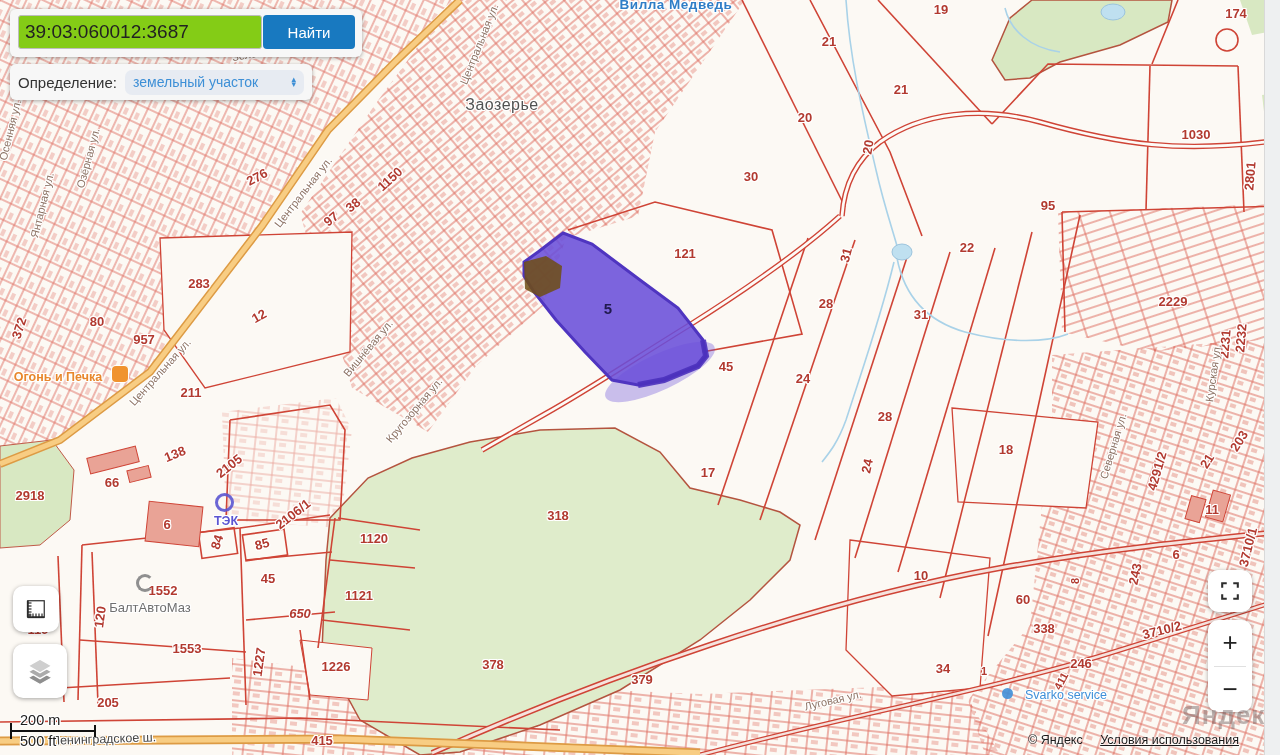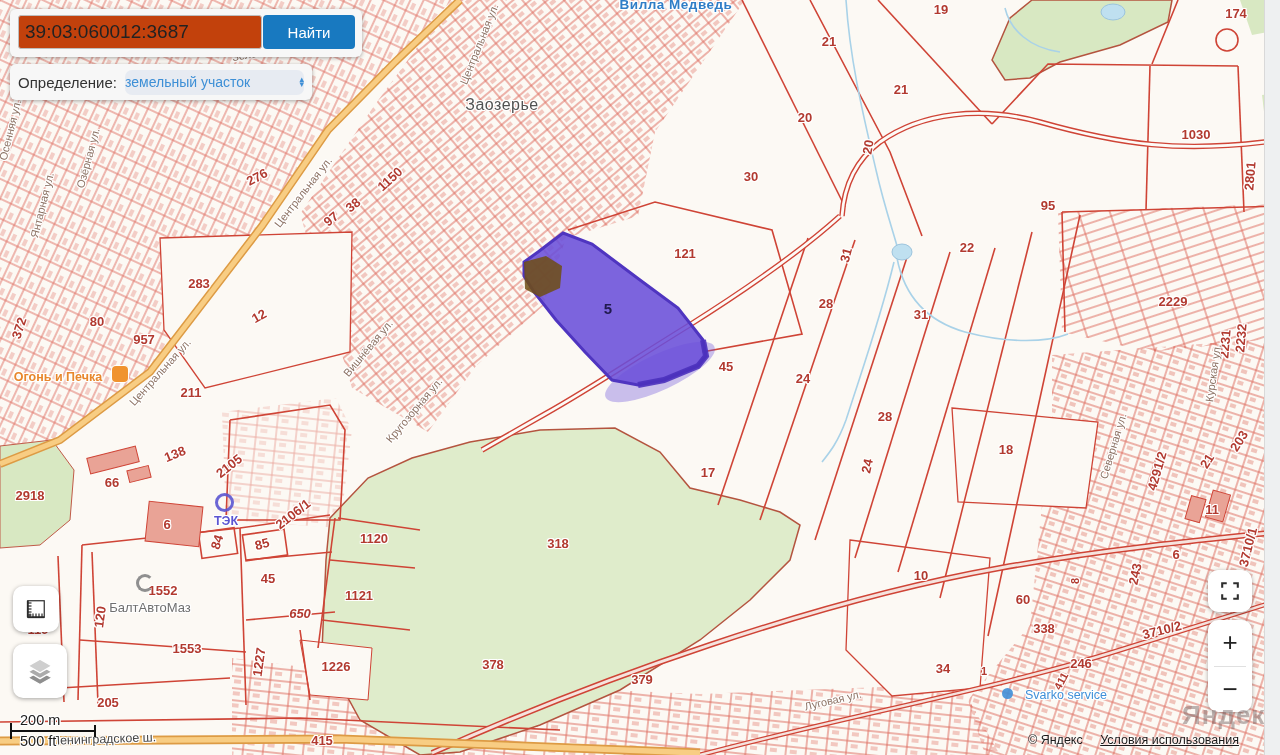--- a/index.html
+++ b/index.html
@@ -26,27 +26,27 @@
   .poi-icon{position:absolute;pointer-events:none;}
   #tek-marker{left:215px;top:493px;width:13px;height:13px;border:3px solid #5b55d2;border-radius:50%;opacity:.9;}
   #balt-logo{left:136px;top:574px;width:12px;height:12px;border:3.5px solid #8f8f8f;border-radius:50%;border-right-color:transparent;}
   #ogon-icon{left:112px;top:366px;width:16px;height:16px;background:#f0932f;border-radius:4px;box-shadow:0 0 0 1px #fff;}
   #svarko-icon{left:1002px;top:688px;width:11px;height:11px;background:#3f8fd8;border-radius:50%;opacity:.9;}
 
   
   .card{position:absolute;background:#f7f7f7;border-radius:6px;box-shadow:0 1px 4px rgba(0,0,0,.35);}
   #search-card{left:10px;top:9px;width:352px;height:48px;}
   #cadastral-input{position:absolute;left:8px;top:6px;width:230px;height:32px;border:1px solid #bdbdbd;
-     border-radius:3px;font-size:19px;color:#222;padding:0 6px;font-family:"Liberation Sans",sans-serif;background:#c2410c;}
+     border-radius:3px;font-size:19px;color:#222;padding:0 6px;font-family:"Liberation Sans",sans-serif;background:#84cc16;}
   #search-btn{position:absolute;left:253px;top:6px;width:92px;height:34px;background:#1879c0;color:#fff;
      border:none;border-radius:4px;font-size:15px;font-family:"Liberation Sans",sans-serif;cursor:pointer;}
   #def-card{left:10px;top:64px;width:302px;height:36px;display:flex;align-items:center;padding:0 8px;box-sizing:border-box;}
   #def-label{font-size:15px;color:#333;}
   #def-select{margin-left:8px;background:#e7ebf2;border-radius:7px;height:25px;display:flex;align-items:center;
-     padding:0 0;color:#3d8fd6;font-size:14px;cursor:pointer;flex:1;justify-content:space-between;}
+     padding:0 8px;color:#3d8fd6;font-size:14px;cursor:pointer;flex:1;justify-content:space-between;}
   .chev{display:flex;flex-direction:column;line-height:.55;font-size:9px;color:#3d8fd6;margin-left:8px;}
 
   
   .map-btn{position:absolute;background:#fff;border-radius:10px;box-shadow:0 1px 4px rgba(0,0,0,.35);
      display:flex;align-items:center;justify-content:center;cursor:pointer;}
   #ruler-btn{left:13px;top:586px;width:46px;height:46px;}
   #layers-btn{left:13px;top:644px;width:54px;height:54px;}
   #fs-btn{left:1208px;top:570px;width:44px;height:42px;}
   #zoom-pill{position:absolute;left:1208px;top:620px;width:44px;height:92px;background:#fff;border-radius:10px;
      box-shadow:0 1px 4px rgba(0,0,0,.35);display:flex;flex-direction:column;}
@@ -249,21 +249,21 @@
       <span class="mlabel lab-num" style="left: 163px; top: 590px; transform: translate(-50%, -50%);">1552</span>
       <span class="mlabel lab-num" style="left: 100px; top: 617px; transform: translate(-50%, -50%) rotate(-82deg);">120</span>
       <span class="mlabel lab-num" style="left: 38px; top: 629px; transform: translate(-50%, -50%);">119</span>
       <span class="mlabel lab-num" style="left: 187px; top: 648px; transform: translate(-50%, -50%);">1553</span>
       <span class="mlabel lab-num" style="left: 259px; top: 662px; transform: translate(-50%, -50%) rotate(-82deg);">1227</span>
       <span class="mlabel lab-num" style="left: 108px; top: 702px; transform: translate(-50%, -50%);">205</span>
       <span class="mlabel lab-num" style="left: 336px; top: 666px; transform: translate(-50%, -50%);">1226</span>
       <span class="mlabel lab-num" style="left: 374px; top: 538px; transform: translate(-50%, -50%);">1120</span>
       <span class="mlabel lab-num" style="left: 359px; top: 595px; transform: translate(-50%, -50%);">1121</span>
       <span class="mlabel lab-num" style="left: 322px; top: 740px; transform: translate(-50%, -50%);">415</span>
-      <span class="mlabel lab-num" style="left: 558px; top: 543px; transform: translate(-50%, -50%);">318</span>
+      <span class="mlabel lab-num" style="left: 558px; top: 515px; transform: translate(-50%, -50%);">318</span>
       <span class="mlabel lab-num" style="left: 493px; top: 664px; transform: translate(-50%, -50%);">378</span>
       <span class="mlabel lab-num" style="left: 642px; top: 679px; transform: translate(-50%, -50%);">379</span>
       <span class="mlabel lab-num" style="left: 921px; top: 575px; transform: translate(-50%, -50%);">10</span>
       <span class="mlabel lab-num" style="left: 943px; top: 668px; transform: translate(-50%, -50%);">34</span>
       <span class="mlabel lab-num" style="left: 984px; top: 671px; transform: translate(-50%, -50%); font-size: 11px;">1</span>
       <span class="mlabel lab-num" style="left: 1081px; top: 663px; transform: translate(-50%, -50%);">246</span>
       <span class="mlabel lab-num" style="left: 1061px; top: 681px; transform: translate(-50%, -50%) rotate(-62deg); font-size: 11px;">411</span>
       <span class="mlabel lab-num" style="left: 1023px; top: 599px; transform: translate(-50%, -50%);">60</span>
       <span class="mlabel lab-num" style="left: 1044px; top: 628px; transform: translate(-50%, -50%);">338</span>
       <span class="mlabel lab-num" style="left: 1075px; top: 581px; transform: translate(-50%, -50%) rotate(-90deg); font-size: 11px;">8</span>

